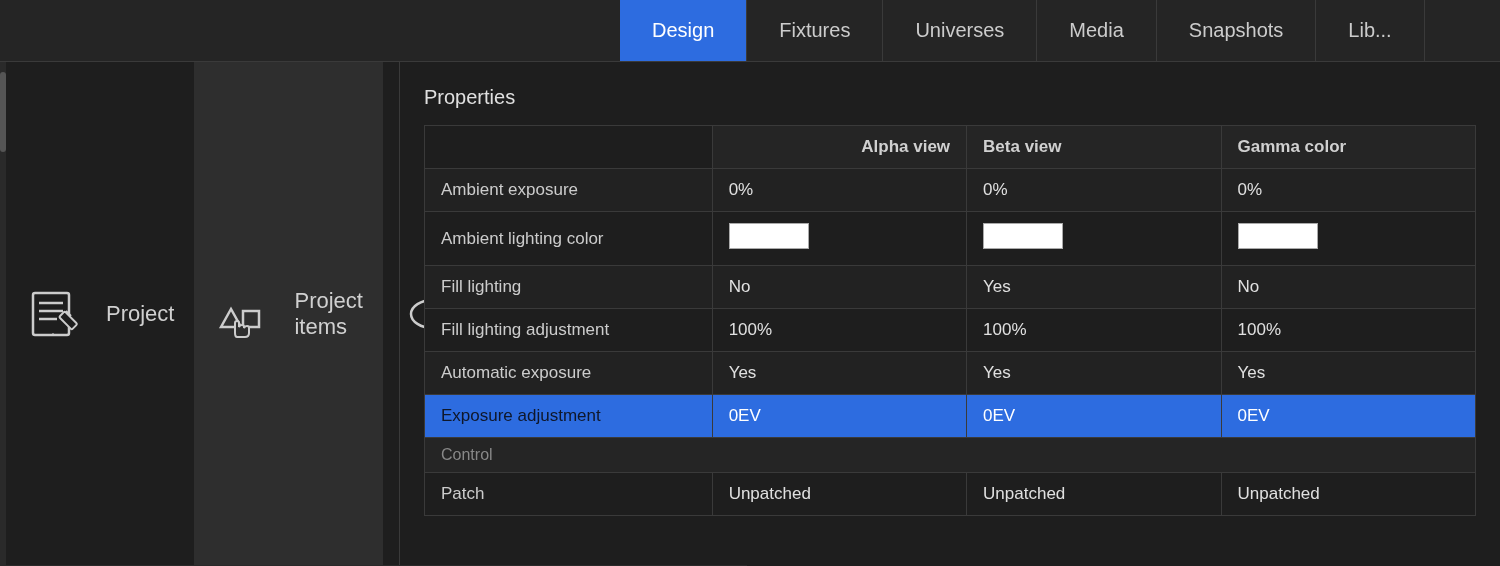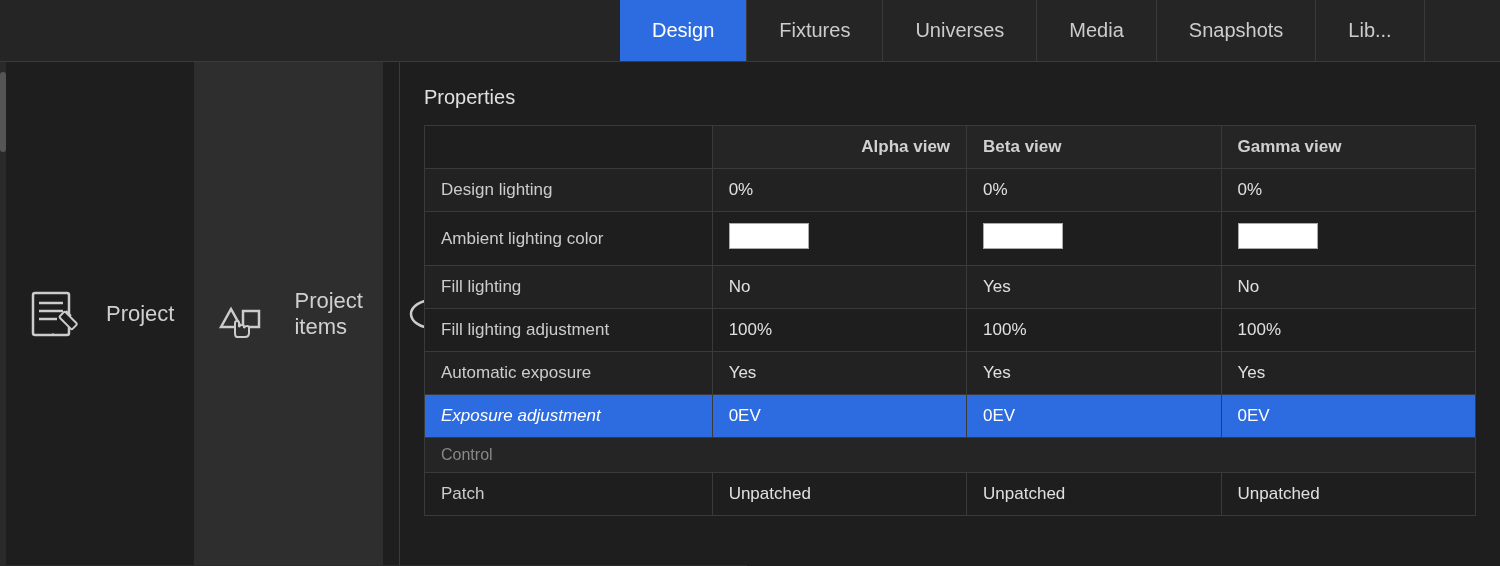--- a/index.html
+++ b/index.html
@@ -149,22 +149,21 @@
       color: #ffffff;
     }
     .properties-table tbody tr.highlighted td {
       color: #ffffff;
     }
     .properties-table td:first-child {
       font-weight: 500;
       color: #cccccc;
     }
     .properties-table tr.highlighted td:first-child {
-      color: #ffffff;
-      font-style: italic;
+      color: #0f172a;
     }
     .color-swatch {
       width: 80px;
       height: 26px;
       background: #ffffff;
       border: 1px solid #aaa;
       display: inline-block;
     }
     .section-header td {
       background: #252525 !important;
@@ -256,27 +255,27 @@
 
   <div class="content-area">
     <div class="properties-title">Properties</div>
 
     <table class="properties-table">
       <thead>
         <tr>
           <th style="width:260px;"></th>
           <th style="width:230px;text-align:right;">Alpha view</th>
           <th style="width:230px;">Beta view</th>
-          <th style="width:230px;">Gamma view</th>
+          <th style="width:230px;">Gamma color</th>
         </tr>
       </thead>
       <tbody>
 
         <tr>
-          <td>Design lighting</td>
+          <td>Ambient exposure</td>
           <td>0%</td>
           <td>0%</td>
           <td>0%</td>
         </tr>
 
         <tr>
           <td>Ambient lighting color</td>
           <td><span class="color-swatch"></span></td>
           <td><span class="color-swatch"></span></td>
           <td><span class="color-swatch"></span></td>

